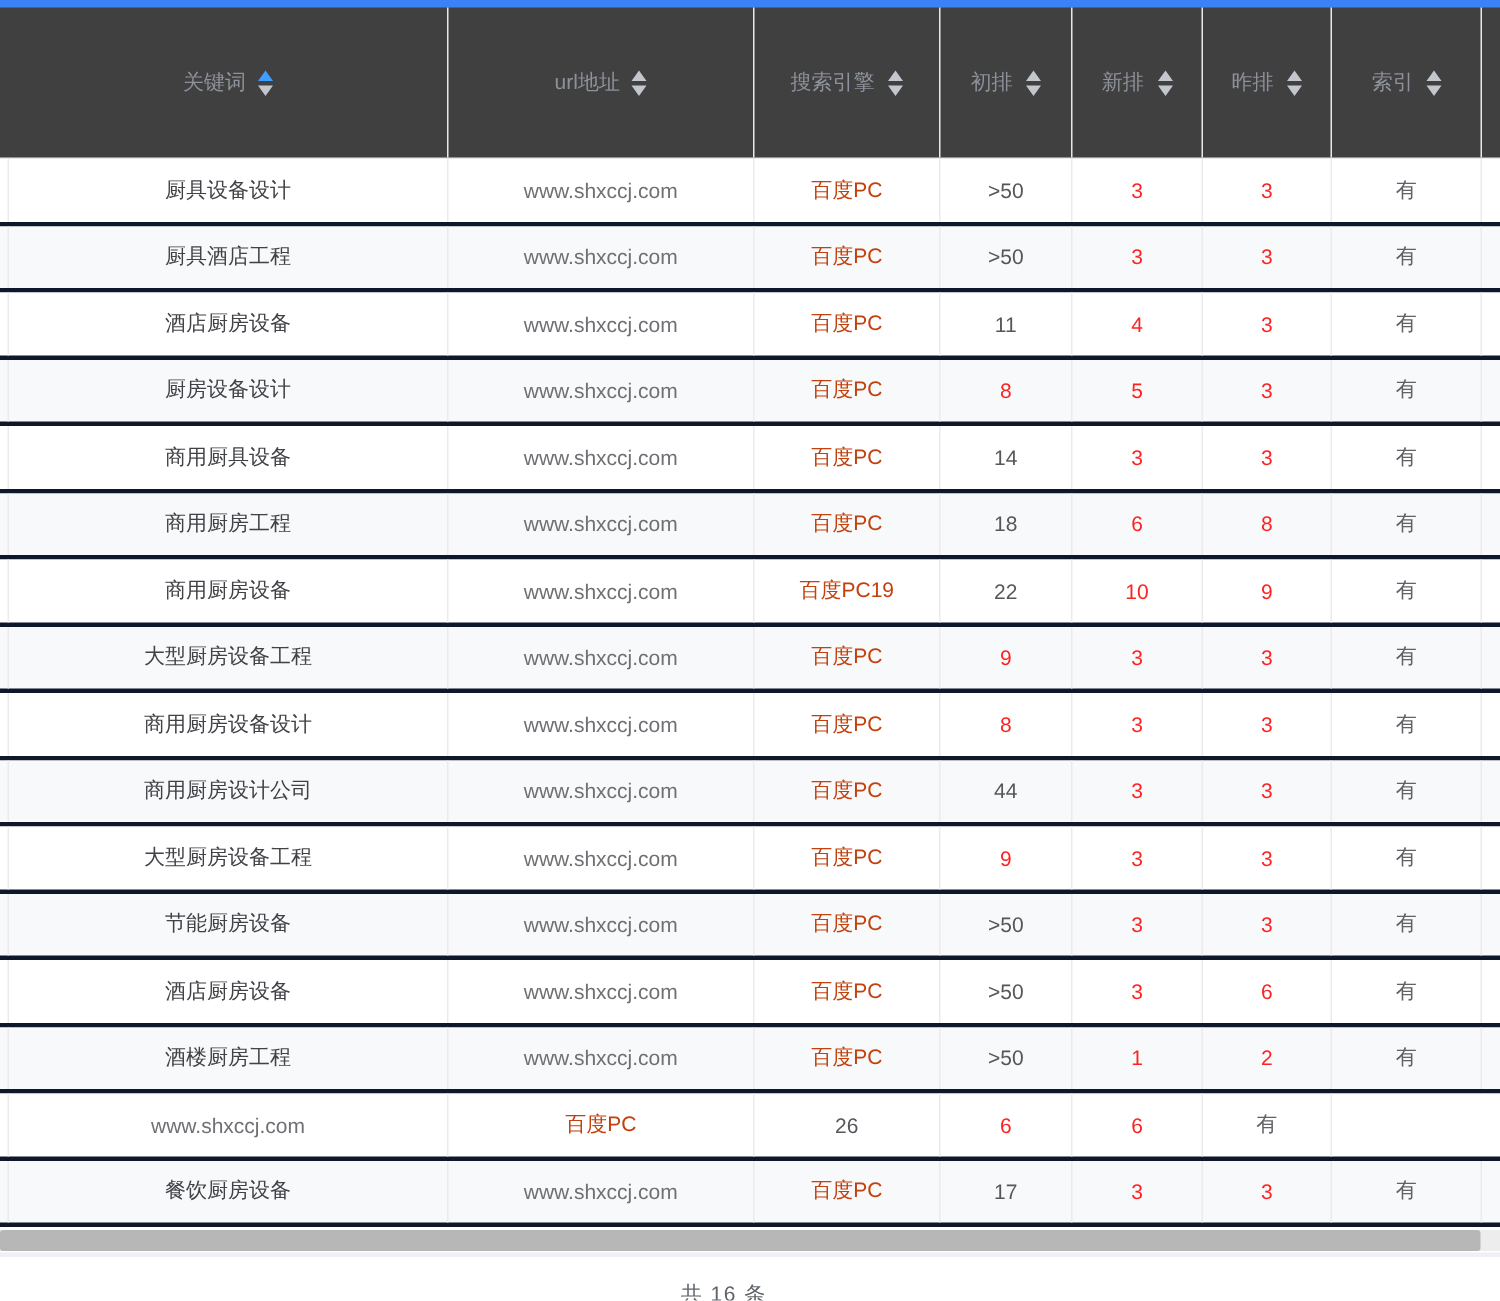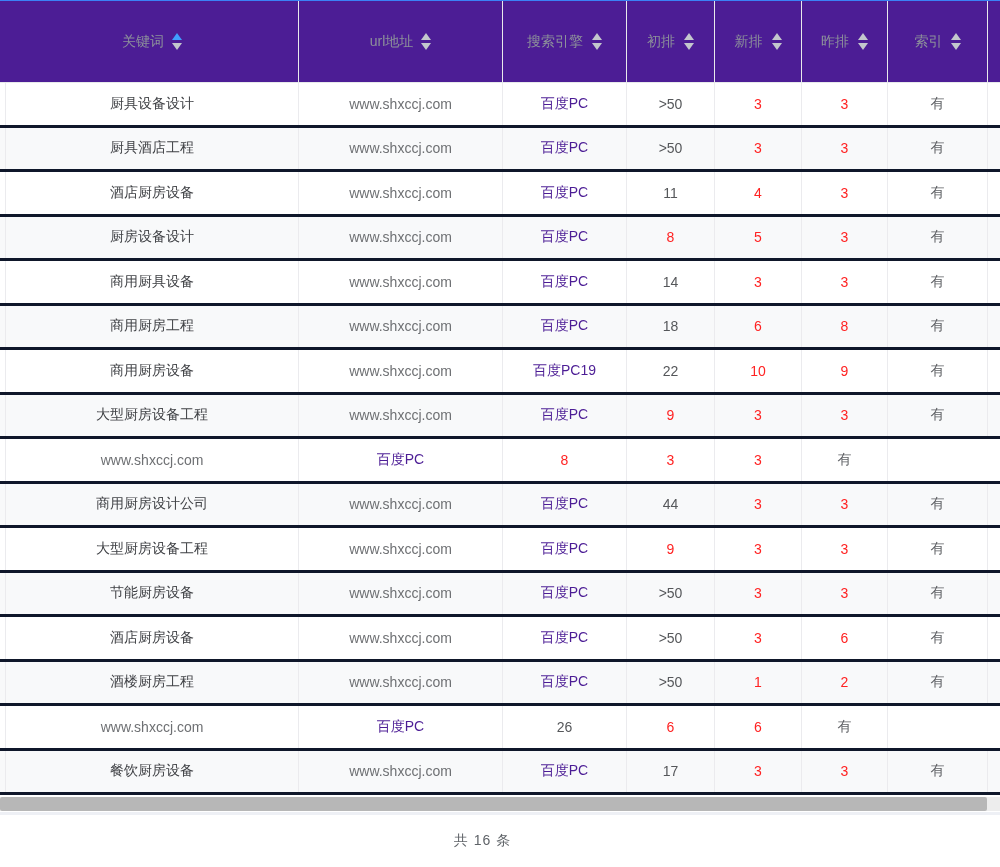--- a/index.html
+++ b/index.html
@@ -9,23 +9,23 @@
   .page { width: 1000px; height: 867px; background: #ffffff; }
 
   
   .grid-row {
     display: grid;
     grid-template-columns: 6px 293px 204px 124px 88px 87px 86px 100px 1fr;
   }
 
   
   .thead {
-    height: 83px;
-    background: #4c1d95;
-    border-top: 1px solid #3b82f6;
+    height: 106px;
+    background: #404040;
+    border-top: 5px solid #3b82f6;
     border-bottom: 1px solid #e7e9eb;
   }
   .th {
     display: flex; align-items: center; justify-content: center;
     color: #8d919a; font-size: 14px;
     border-right: 1px solid #e9e9eb;
     cursor: pointer;
   }
   .th.stacked { flex-direction: row; gap: 9px; }
   .th.inline  { flex-direction: row; gap: 8px; }
@@ -52,21 +52,21 @@
   .tr:nth-child(even) { background: #f8f9fa; }
   .td {
     display: flex; align-items: center; justify-content: center;
     font-size: 14px; color: #55575a;
     border-right: 1px solid #ebebee;
     overflow: hidden; white-space: nowrap;
   }
   .td.sliver-r { border-right: none; }
   .td-keyword .cell-text { color: #404246; }
   .td-url .cell-text     { color: #6e7073; }
-  .td-engine .cell-text  { color: #4c1d95; }
+  .td-engine .cell-text  { color: #c2410c; }
   .td-init .cell-text    { color: #55575a; }
   .td-yester .cell-text,
   .td-new .cell-text     { color: #ff2222; }
   .cell-text.red         { color: #ff2222; }
   .td-index .cell-text   { color: #606266; }
 
   
   .hscrollbar {
     margin-top: 2px;
     height: 14px; width: 1000px;
@@ -359,20 +359,23 @@
           <span class="cell-text">3</span>
         </div>
     <div class="td td-index">
           <span class="cell-text">有</span>
         </div>
     <div class="td sliver-r"></div>
   </div>
 
   <div class="tr grid-row">
     <div class="td sliver-l"></div>
+    <div class="td td-keyword">
+          <span class="cell-text">商用厨房设备设计</span>
+        </div>
     <div class="td td-url">
           <span class="cell-text">www.shxccj.com</span>
         </div>
     <div class="td td-engine">
           <span class="cell-text">百度PC</span>
         </div>
     <div class="td td-init">
           <span class="cell-text red">8</span>
         </div>
     <div class="td td-yester">

